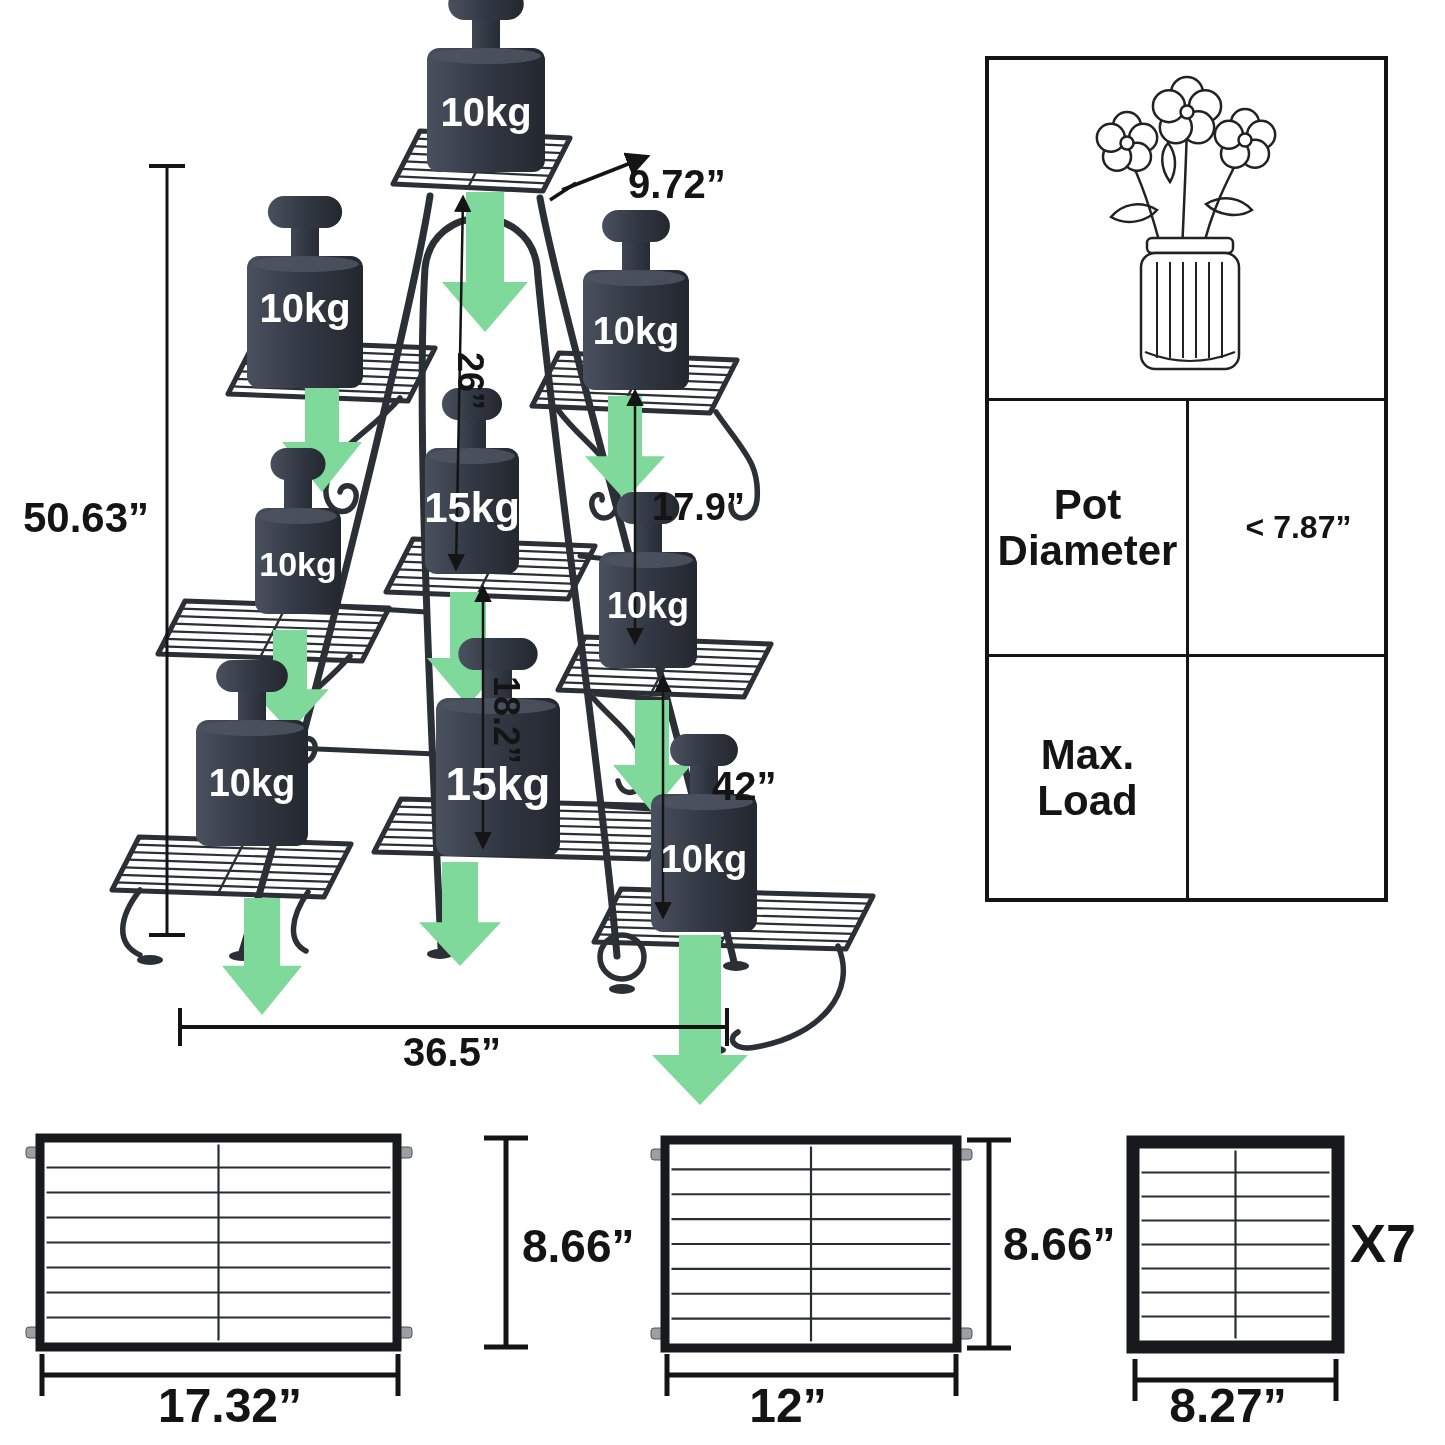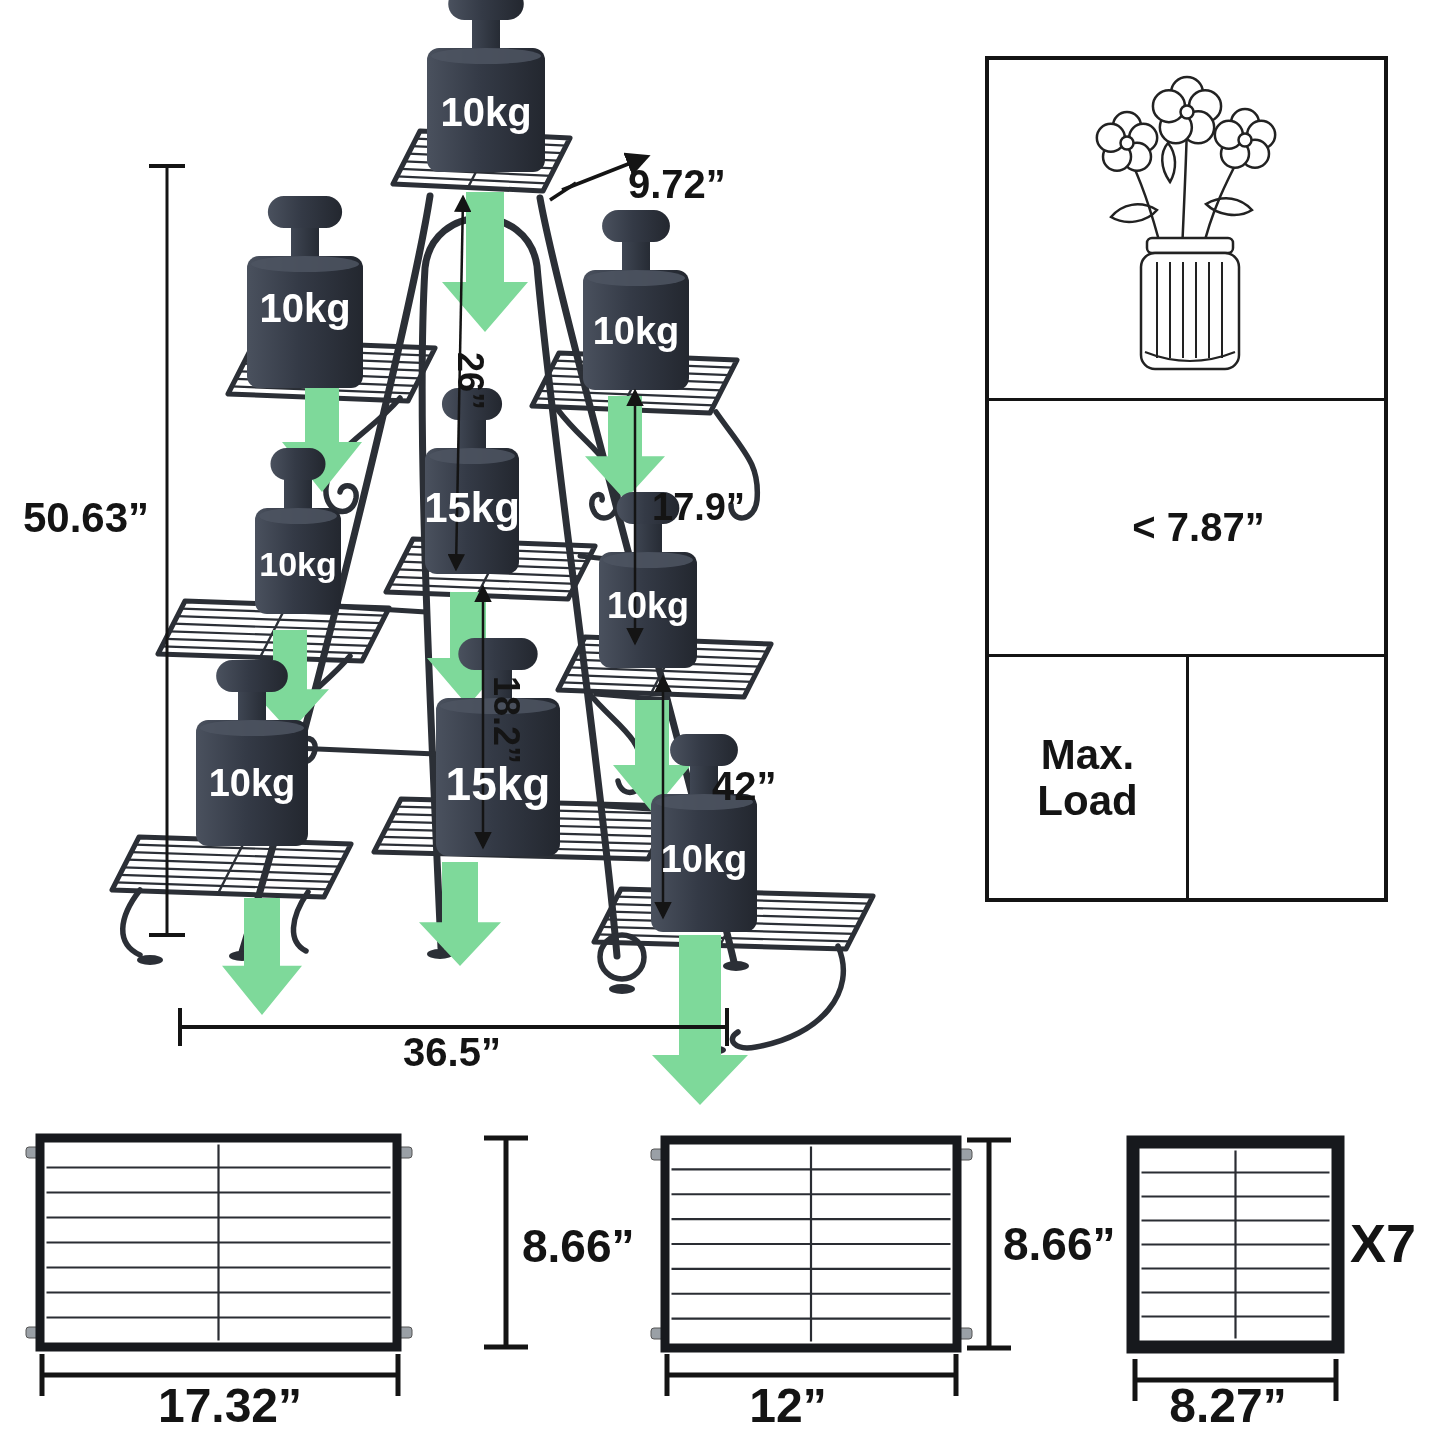--- a/index.html
+++ b/index.html
@@ -21,21 +21,21 @@
     border:4px solid #141414;box-sizing:border-box;background:transparent;
   }
   .p-top{height:338px;border-bottom:3px solid #141414;}
   .p-row{display:flex;}
   .p-row1{height:253px;border-bottom:3px solid #141414;}
   .p-row2{height:241px;}
   .p-name{
     width:200px;border-right:3px solid #141414;display:flex;align-items:center;justify-content:center;
     font-size:42px;font-weight:bold;text-align:center;line-height:1.08;padding:0 4px;box-sizing:border-box;
   }
-  .p-val{flex:1;display:flex;align-items:center;justify-content:center;font-size:40px;font-weight:bold;padding-left:24px;}
+  .p-val{flex:1;display:flex;align-items:center;justify-content:center;font-size:32px;font-weight:bold;padding-left:24px;}
 </style>
 </head>
 <body>
 
 <div class="canvas">
 
 <svg id="art" width="1445" height="1445" viewBox="0 0 1445 1445">
   <defs>
     <marker id="ah" viewBox="0 0 10 10" refX="8" refY="5" markerWidth="7" markerHeight="7" orient="auto-start-reverse">
       <path d="M0,0 L10,5 L0,10 z" fill="#141414"></path>
@@ -376,20 +376,21 @@
     <text x="230" y="1422" font-size="48" text-anchor="middle">17.32”</text>
     <text x="788" y="1422" font-size="48" text-anchor="middle">12”</text>
     <text x="1228" y="1422" font-size="48" text-anchor="middle">8.27”</text>
     <text x="1350" y="1262" font-size="54">X7</text>
   </g>
 </svg>
 
 <div class="panel">
   <div class="p-top"></div>
   <div class="p-row p-row1">
+    <div class="p-name">Pot Diameter</div>
     <div class="p-val">&lt; 7.87”</div>
   </div>
   <div class="p-row p-row2">
     <div class="p-name">Max. Load</div>
   </div>
 </div>
 
 </div>
 
 </body></html>

